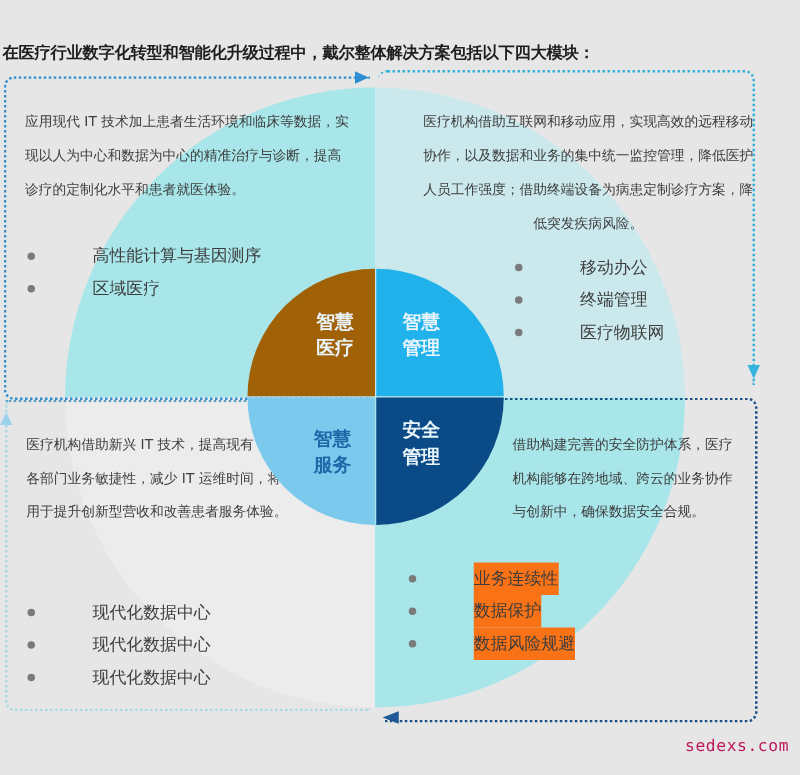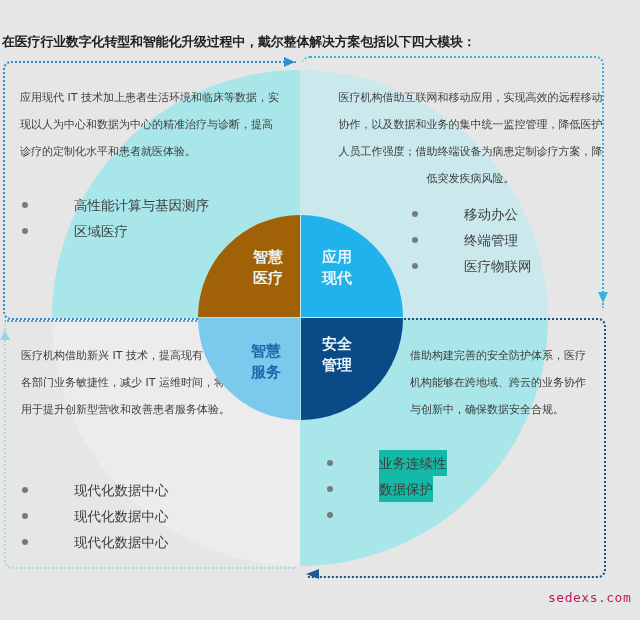--- a/index.html
+++ b/index.html
@@ -45,21 +45,21 @@
   .para.bl { left: 21px; top: 342px; width: 255px; }
   .para.br { left: 410px; top: 342px; width: 180px; }
 
   .blist { position: absolute; list-style: none; margin: 0; padding: 0; font-size: 13.5px; color: #3d3d3d; }
   .blist li { height: 26px; line-height: 26px; display: flex; align-items: center; gap: 36px; }
   .blist .dot { width: 6px; height: 6px; border-radius: 50%; background: #7a7a7a; margin-right: 10px; flex: none; }
   .blist.tl { left: 22px; top: 192px; }
   .blist.tr { left: 412px; top: 201px; }
   .blist.bl { left: 22px; top: 477px; }
   .blist.br { left: 327px; top: 450px; }
-  .blist.br li span.t { background: #14b8a6; }
+  .blist.br li span.t { background: #f97316; }
 
   
   .cq { position: absolute; width: 102px; height: 102px; display: flex; align-items: center; justify-content: center;
         font-size: 15px; font-weight: bold; line-height: 21px; text-align: center; color: #e9f4fb; }
   .cq.tl { left: 198px; top: 215px; background: #a16207; border-top-left-radius: 102px; }
   .cq.tr { left: 301px; top: 215px; background: #21b2eb; border-top-right-radius: 102px; }
   .cq.bl { left: 198px; top: 318px; background: #7cc9ee; border-bottom-left-radius: 102px; color: #1c68a8; }
   .cq.br { left: 301px; top: 318px; background: #0a4a86; border-bottom-right-radius: 102px; }
   .cq .lbl { width: 40px; }
   .cq.tl .lbl { margin: 0 0 -4px 38px; }
@@ -139,28 +139,29 @@
   <li>
       <span class="dot"></span>
       <span class="t">业务连续性</span>
     </li>
   <li>
       <span class="dot"></span>
       <span class="t">数据保护</span>
     </li>
   <li>
       <span class="dot"></span>
+      <span class="t">数据风险规避</span>
     </li>
 </ul>
 
 <div class="cq tl">
     <div class="lbl">智慧医疗</div>
   </div>
 <div class="cq tr">
-    <div class="lbl">应用现代</div>
+    <div class="lbl">智慧管理</div>
   </div>
 <div class="cq bl">
     <div class="lbl">智慧服务</div>
   </div>
 <div class="cq br">
     <div class="lbl">安全管理</div>
   </div>
 
 <div class="watermark">sedexs.com</div>
 

